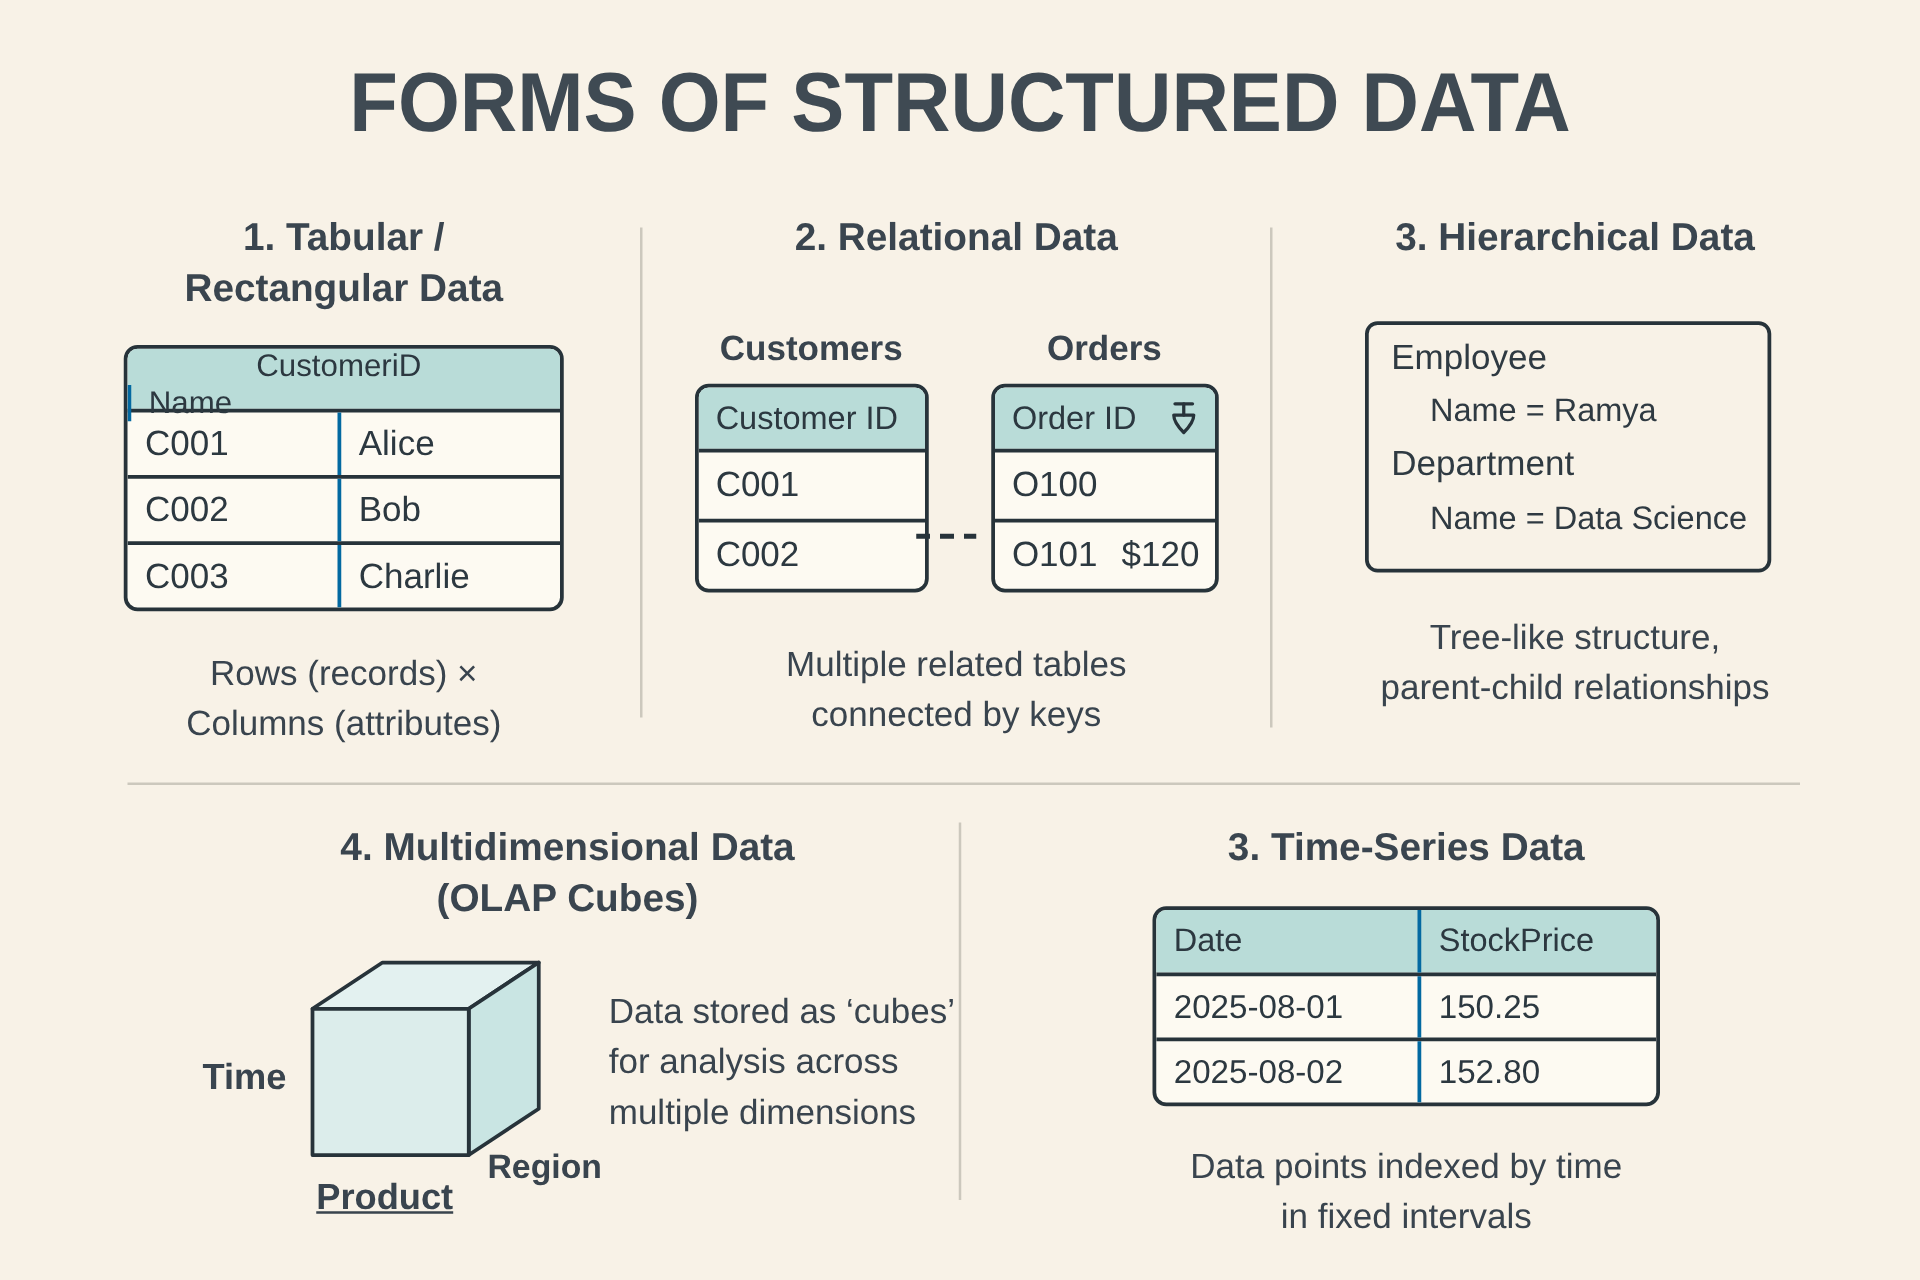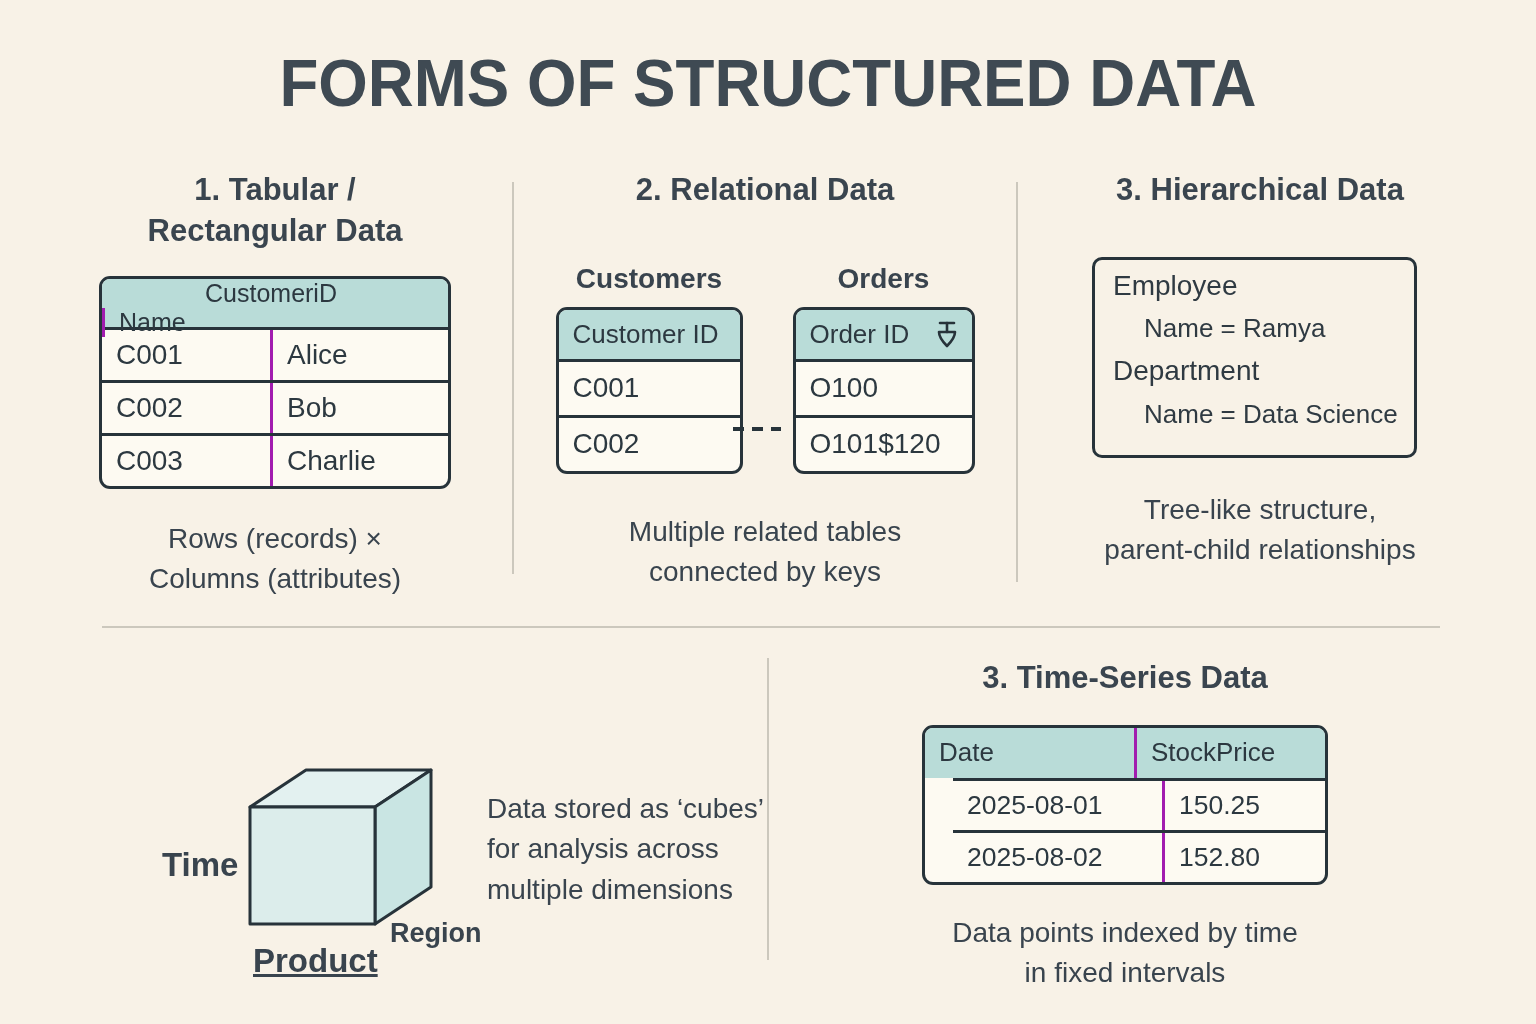--- a/index.html
+++ b/index.html
@@ -23,21 +23,21 @@
 
   
   .mtable {
     border:3px solid #27333a; border-radius:11px; overflow:hidden;
     background:#fdfaf2; text-align:left;
   }
   .mrow { display:flex; align-items:center; }
   .mrow + .mrow { border-top:3px solid #27333a; }
   .mhead { background:#b9dcd8; }
   .mcell { padding:0 0 0 14px; color:#2c3840; white-space:nowrap; }
-  .cdiv { border-left:3px solid #a21caf; align-self:stretch; display:flex; align-items:center; }
+  .cdiv { border-left:3px solid #0369a1; align-self:stretch; display:flex; align-items:center; }
 
   
   .t1 { width:352px; margin:24px auto 0; }
   .t1 .mhead { height:48px; font-size:25px;flex-direction:column; }
   .t1 .mrow.body { height:53px; font-size:28px; }
   .t1 .c1 { width:168px; }
   .t1 .c2 { flex:1; }
   .caption { font-size:28px; line-height:1.42; color:#39444e; }
 
   
@@ -45,42 +45,42 @@
   .tbl-label { font-size:28px; font-weight:bold; margin-bottom:12px; color:#39444e; }
   .t2 { width:187px; }
   .t2 .mhead { height:49px; font-size:26px; }
   .t2 .mrow.body { height:56px; font-size:28px; }
   .t2o { width:182px; }
   .dash-link {
     position:absolute; left:208px; top:164px; width:48px; height:4px;
     background:repeating-linear-gradient(90deg,#27333a 0 11px,transparent 11px 19px);
   }
   .key-ic { margin:0 12px 0 auto; flex:0 0 auto; display:block; }
-  .money { margin-left:auto; padding-right:31px; }
+  .money { margin-left:auto; padding-right:12px; }
 
   
   .hbox {
     width:325px; margin:46px 0 0 72px; border:3px solid #27333a; border-radius:10px;
     background:transparent; text-align:left; padding:4px 8px 20px 18px;
   }
   .h-parent { font-size:28px; color:#2f3a42; line-height:1.55; }
   .h-child  { font-size:26px; color:#2f3a42; line-height:1.62; padding-left:31px; }
 
   
   .cube-svg { position:absolute; left:100px; top:103px; }
-  .axis-label { position:absolute; font-size:33px; font-weight:bold; color:#39444e; }
+  .axis-label { position:absolute; font-size:29px; font-weight:bold; color:#39444e; }
   .mdim-desc {
     position:absolute; left:347px; top:131px; width:280px; text-align:left;
     font-size:28px; line-height:1.44; color:#39444e;
   }
 
   
   .t5 { width:406px; margin:26px auto 0; }
   .t5 .mhead { height:50px; font-size:26px; }
-  .t5 .mrow.body { height:52px; font-size:26.5px;margin-left:28px; }
+  .t5 .mrow.body { height:52px; font-size:26.5px; }
   .t5 .c1 { width:209px; }
   .t5 .c2 { flex:1; }
 </style>
 </head>
 <body>
 
 <div class="canvas">
 
   <div class="page-title">FORMS OF STRUCTURED DATA</div>
 
@@ -174,20 +174,24 @@
       <div class="h-parent">Department</div>
       <div class="h-child">Name = Data Science</div>
     </div>
     <div class="caption" style="margin-top:32px;">
       <span style="display:block">Tree-like structure,</span>
       <span style="display:block">parent-child relationships</span>
     </div>
   </div>
 
   <div class="section" style="left:140px; top:658px; width:628px; height:340px;">
+    <div class="sec-h">
+      <span style="display:block">4. Multidimensional Data</span>
+      <span style="display:block">(OLAP Cubes)</span>
+    </div>
     <svg class="cube-svg" width="202" height="172" viewBox="0 0 202 172">
       <g stroke="#27333a" stroke-width="3" stroke-linejoin="round">
         <polygon points="10,46 66,9 191,9 135,46" fill="#e3f1f0"></polygon>
         <polygon points="135,46 191,9 191,126 135,163" fill="#c9e5e3"></polygon>
         <polygon points="10,46 135,46 135,163 10,163" fill="#dcedeb"></polygon>
       </g>
     </svg>
     <div class="axis-label" style="left:22px; top:188px;">Time</div>
     <div class="axis-label" style="left:113px; top:284px;text-decoration:underline;">Product</div>
     <div class="axis-label" style="left:250px; top:260px; font-size:27px;">Region</div>

